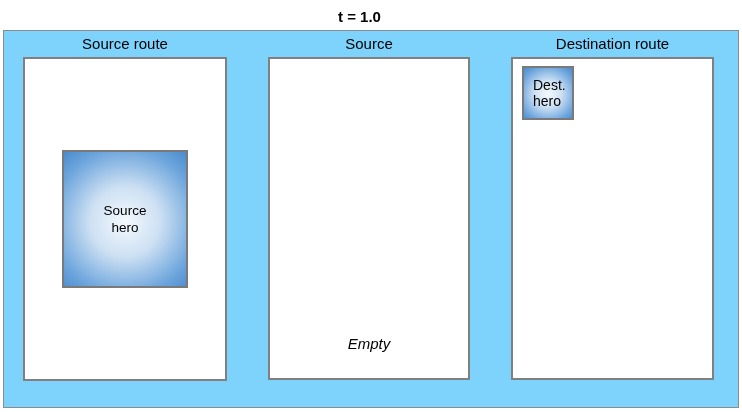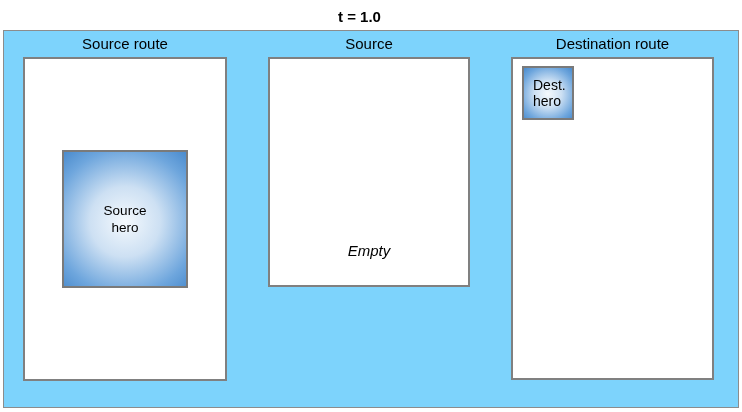--- a/index.html
+++ b/index.html
@@ -53,21 +53,21 @@
     position: absolute;
     top: 26px;
     border: 2px solid var(--panel_border, #808080);
     box-sizing: border-box;
     background: #ffffff;
   }
   .panel-source {
     left: 19px; width: 204px; height: 324px;
     display: flex; align-items: center; justify-content: center;
   }
-  .panel-overlay { left: 264px; width: 202px; height: 230px; }
+  .panel-overlay { left: 264px; width: 202px; height: 323px; }
   .panel-destination { left: 507px; width: 203px; height: 323px; }
 
   .hero {
     border: 2px solid var(--hero_border, #7a7a7a);
     box-sizing: border-box;
     background: radial-gradient(circle at 50% 52%,
       var(--hero_gradient_center, #f4f9fd) 0%,
       #cde0f3 38%,
       #6ea6dd 78%,
       var(--hero_gradient_edge, #4a8bcd) 100%);

